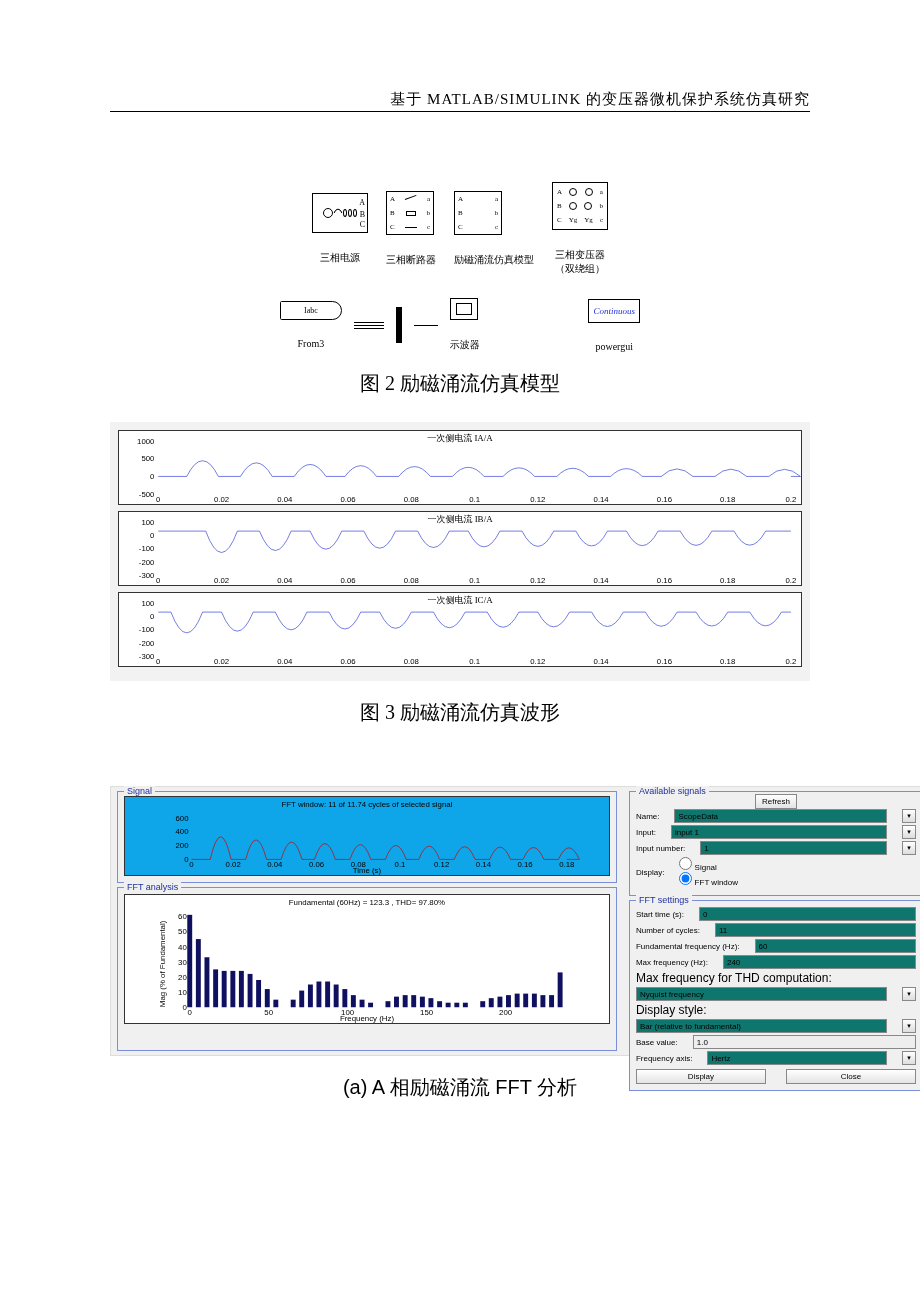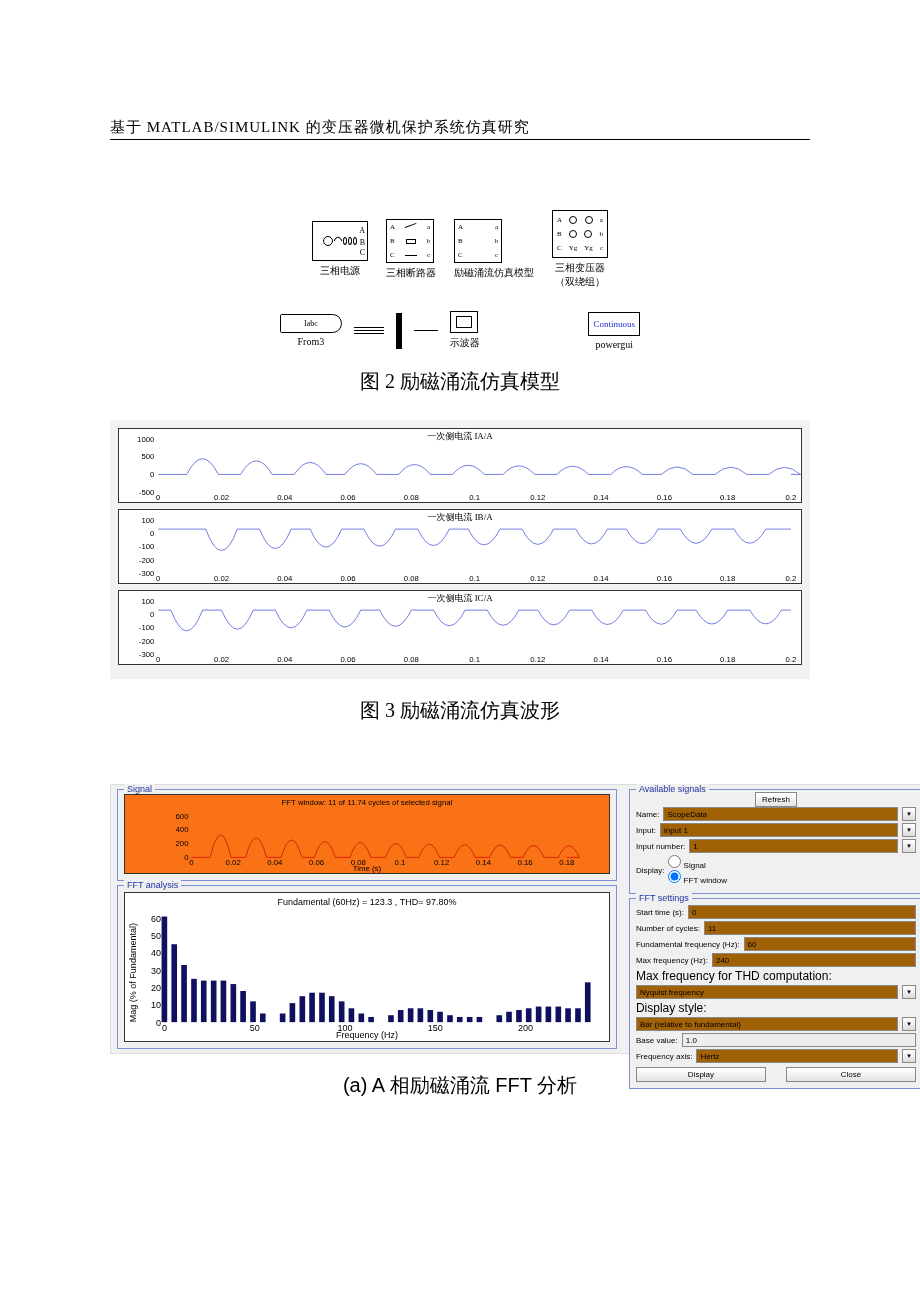--- a/index.html
+++ b/index.html
@@ -1,51 +1,51 @@
 <!DOCTYPE html>
 <html><head>
 <meta charset="utf-8">
 <style>
 * { box-sizing: border-box; margin: 0; padding: 0; }
 body { background: #fff; font-family: "SimSun", serif; width: 920px; margin: 0 auto; }
 .page { padding: 90px 110px 40px 110px; }
-.header-title { text-align: left; font-size: 15px; font-family: "SimSun", serif; letter-spacing: 1px; margin-top: 28px; }
+.header-title { text-align: right; font-size: 15px; font-family: "SimSun", serif; letter-spacing: 1px; }
 .header-rule { border: none; border-top: 1px solid #000; margin-top: 2px; }
 .fig-caption { text-align: center; font-size: 20px; margin: 18px 0; font-family: "SimSun", serif; }
 .simulink-area { margin: 70px auto 0 auto; width: 380px; }
 .block-row { display: flex; align-items: center; justify-content: center; gap: 18px; }
 .sblock { border: 1px solid #000; background: #fff; display: flex; flex-direction: column; align-items: center; justify-content: center; font-size: 8px; position: relative; }
-.sblock-label { text-align: center; font-size: 10px; margin-top: 3px; font-family: "SimSun", serif; }
+.sblock-label { text-align: center; font-size: 10px; margin-top: 18px; font-family: "SimSun", serif; }
 .port-label { font-size: 8px; position: absolute; }
 .source-inner { width: 48px; height: 16px; display: flex; align-items: center; justify-content: center; gap: 1px; }
 .sine { display:inline-block; width:8px; height:8px; border:1px solid #000; border-radius:50%; border-bottom-color:transparent; border-left-color:transparent; transform: rotate(-45deg);}
 .coil { display:inline-block; width:4px; height:8px; border:1px solid #000; border-radius:50%; }
 .breaker-row { display:flex; align-items:center; gap:2px; font-size:7px; width:100%; padding:0 3px; justify-content: space-between;}
 .switch { width:12px; height:1px; background:#000; transform-origin:left; transform:rotate(-20deg);}
 .resistor { width:10px; height:5px; border:1px solid #000; }
 .xfmr-coil { display:inline-block; width:8px; height:16px; border:1px solid #000; border-radius:4px; }
 .scope-plot { margin: 25px 0 0 0; background: #f2f2f2; padding: 8px; width: 700px; }
 .scope-sub { background: #fff; border: 1px solid #333; margin-bottom: 6px; position: relative; height: 75px; }
 .scope-title { position: absolute; left: 50%; transform: translateX(-50%); top: 1px; font-size: 9px; background: #fff; padding: 0 3px; z-index: 2; }
 .axis-text { font-size: 8px; fill: #000; font-family: Arial, sans-serif; }
 .trace { stroke: #1020d0; stroke-width: 0.6; fill: none; }
 .fft-tool { margin-top: 60px; background: #f0f0f0; width: 820px; height: 270px; display: flex; font-family: Arial, sans-serif; font-size: 9px; border: 1px solid #ddd; }
 .fft-left { flex: 1.7; display: flex; flex-direction: column; padding: 4px 6px; }
 .fft-right { flex: 1; display: flex; flex-direction: column; padding: 4px 6px; gap: 4px; }
 .fieldset { border: 1px solid #7a8fd4; padding: 4px 6px 6px 6px; background: #f0f0f0; position: relative; }
 .legend { position: absolute; top: -6px; left: 6px; background: #f0f0f0; padding: 0 3px; color: #2030a0; font-size: 9px; }
-.fft-signal-plot { background: #f97316; border: 1px solid #333; height: 80px; position: relative; }
-.fft-bar-plot { background: #fff; border: 1px solid #333; height: 150px; position: relative; margin-top: 2px; }
-.form-row { display: flex; align-items: center; gap: 4px; margin: 2px 0; }
+.fft-signal-plot { background: #0ea5e9; border: 1px solid #333; height: 80px; position: relative; }
+.fft-bar-plot { background: #fff; border: 1px solid #333; height: 130px; position: relative; margin-top: 2px; }
+.form-row { display: flex; align-items: center; gap: 15px; margin: 2px 0; }
 .form-row label { flex: 0 0 auto; white-space: nowrap; font-size: 8px; }
-.form-row input[type=text], .form-row select { flex: 1; font-size: 8px; height: 14px; border: 1px solid #888; background: #a16207; padding: 0 3px; }
+.form-row input[type=text], .form-row select { flex: 1; font-size: 8px; height: 14px; border: 1px solid #888; background: #0f766e; padding: 0 3px; }
 .btn { border: 1px solid #888; background: linear-gradient(#fff,#e4e4e4); font-size: 8px; padding: 2px 6px; text-align: center; cursor: pointer; }
 .btn-row { display: flex; gap: 20px; justify-content: center; margin-top: 4px; }
 .dropdown-arrow { display:inline-flex; align-items:center; justify-content:center; width:14px; height:14px; border:1px solid #888; background:linear-gradient(#fff,#ddd); font-size:7px; }
-.continuous-block { border:1px solid #000; color:#2030d0; font-size:9px; padding:6px 4px; text-align:center; }
+.continuous-block { border:1px solid #000; color:#2030d0; font-size:9px; padding:6px 4px; text-align:center;font-style:italic; }
 .from-block { border:1px solid #000; font-size:8px; padding:4px 23px; border-radius:2px 12px 12px 2px; }
 .scope-block { border:1px solid #000; width:28px; height:22px; display:flex; align-items:center; justify-content:center; }
 .scope-screen { width:16px; height:12px; border:1px solid #000; background:#fff; }
 .mux { width:6px; height:36px; background:#000; }
 </style>
 </head>
 <body>
 
 <div class="page">
   <div class="header-title">基于 MATLAB/SIMULINK 的变压器微机保护系统仿真研究</div>

